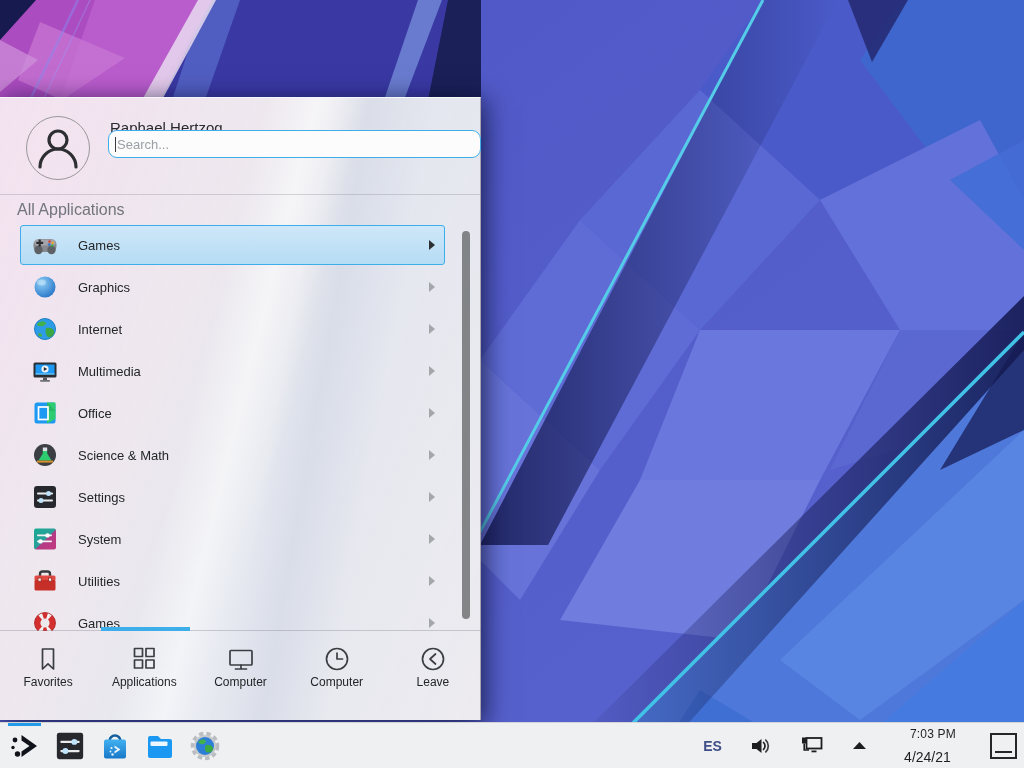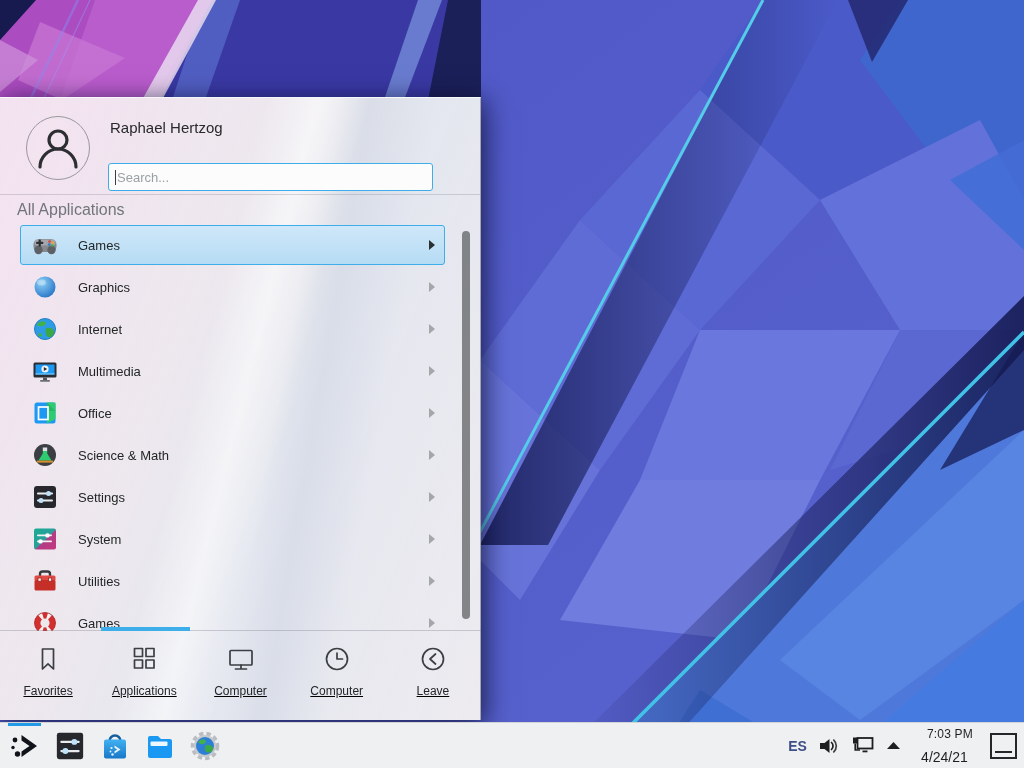--- a/index.html
+++ b/index.html
@@ -29,22 +29,22 @@
       linear-gradient(118deg, rgba(244,222,240,.35) 0%, transparent 35%);
   }
   .kickoff-header { position:absolute; left:0; top:0; width:100%; height:96px; }
   .avatar {
     position:absolute; left:26px; top:18px; width:64px; height:64px; border-radius:50%;
     border:1px solid #9a989c; display:flex; align-items:center; justify-content:center;
     cursor:pointer;
   }
   .user-name { position:absolute; left:110px; top:21px; font-size:15px; color:#28292b; }
   .search-wrap {
-    position:absolute; left:108px; top:65px; width:325px; height:28px;
-    background:#fcfcfc; border:1px solid #3daee9; border-radius:3px;
+    position:absolute; left:108px; top:32px; width:373px; height:28px;
+    background:#fcfcfc; border:1px solid #3daee9; border-radius:9px;
   }
   .search-wrap input {
     width:100%; height:100%; border:none; outline:none; background:transparent;
     font-family:"Liberation Sans", sans-serif; font-size:13px; color:#232627; padding-left:8px;
   }
   .search-wrap input::placeholder { color:#9ba0a4; }
   .search-caret { position:absolute; left:6px; top:6px; width:1px; height:15px; background:#3a3c3e; }
   .header-sep { position:absolute; left:0; top:96px; width:100%; height:1px; background:rgba(120,120,135,.28); }
 
   .section-label { position:absolute; left:17px; top:103px; font-size:16px; color:#71757b; }
@@ -67,33 +67,33 @@
   .menu-scrollbar {
     position:absolute; left:462px; top:133px; width:8px; height:388px;
     background:#737578; border-radius:4px; opacity:.88; cursor:pointer;
   }
 
   .tabbar {
     position:absolute; left:0; bottom:0; width:481px; height:90px;
     border-top:1px solid rgba(115,115,130,.32); display:flex;
   }
   .tab-indicator { position:absolute; left:101px; top:-4px; width:89px; height:4px; background:#3daee9; }
-  .tab { flex:1; display:flex; flex-direction:column; align-items:center; padding-top:13px; gap:10px; cursor:pointer;text-decoration:underline; }
+  .tab { flex:1; display:flex; flex-direction:column; align-items:center; padding-top:13px; gap:1px; cursor:pointer; }
   .tab-label { font-size:12px; color:#232627; }
   .tab svg { stroke:#3b3e42; fill:none; stroke-width:1.7; stroke-linecap:round; stroke-linejoin:round; }
 
   
   .taskbar {
     position:absolute; left:0; top:722px; width:1024px; height:46px; z-index:10;
     background:#eff0f1; border-top:1px solid #d2d4d6;
     display:flex; align-items:center; padding-left:2px;
   }
   .task-btn { position:relative; width:45px; height:46px; display:flex; align-items:center; justify-content:center; cursor:pointer; }
   .task-btn .active-line { position:absolute; left:6px; top:0; width:33px; height:3px; background:#239ae8; }
-  .tray { margin-left:auto; display:flex; align-items:center; gap:11px; padding-right:7px; }
+  .tray { margin-left:auto; display:flex; align-items:center; gap:28px; padding-right:7px; }
   .kbd-layout { font-size:14px; font-weight:bold; color:#3f4e86; cursor:pointer; }
   .tray-icon { display:flex; align-items:center; cursor:pointer; }
   .clock { text-align:center; line-height:1; color:#1d1f21; cursor:pointer; margin-left:4px; }
   .clock .time { font-size:12px; letter-spacing:.2px;margin-left:11px; }
   .clock .date { font-size:14px; margin-top:10px; }
   .peek {
     width:27px; height:26px; border:2px solid #24262a; position:relative; margin-left:6px; cursor:pointer;
   }
   .peek::after { content:''; position:absolute; left:3px; right:3px; bottom:4px; height:2px; background:#24262a; }
 </style>

